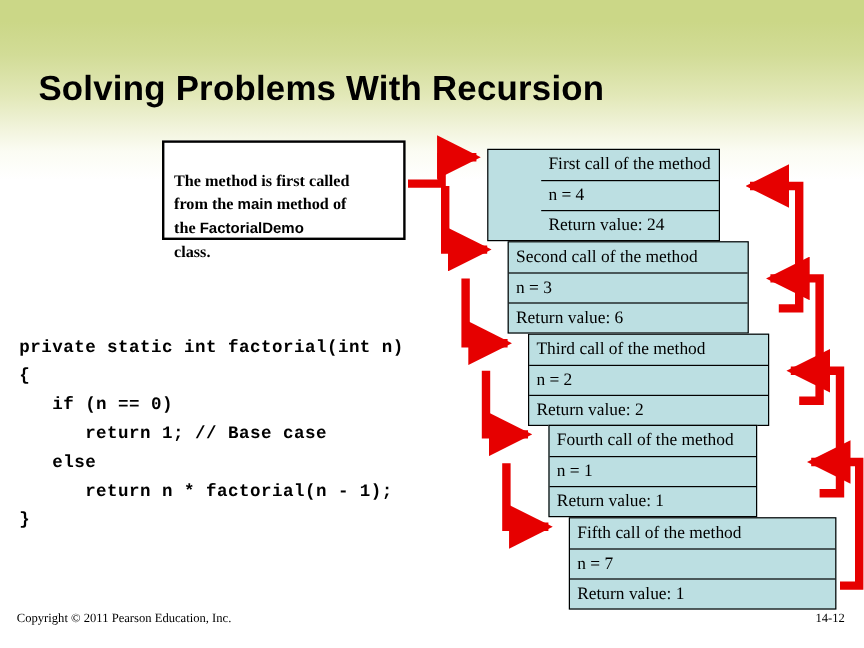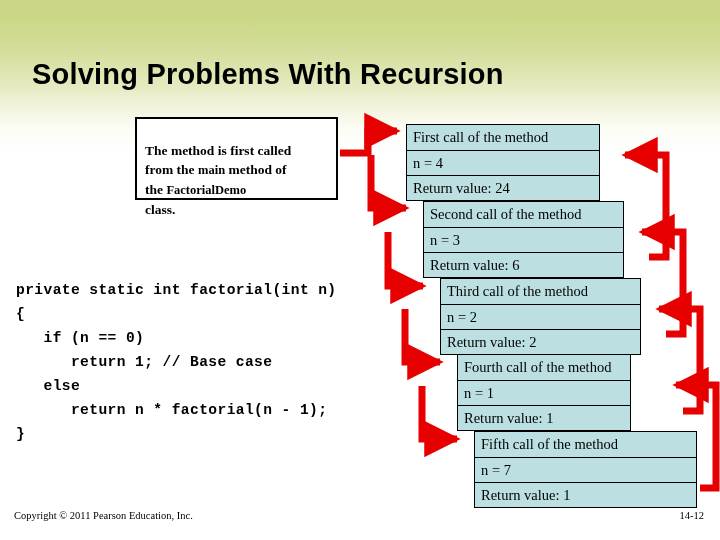--- a/index.html
+++ b/index.html
@@ -57,21 +57,21 @@
   }
   .note-line {
     font-family: "Liberation Serif", serif;
     font-size: 13.5px;
     font-weight: 700;
     color: #000000;
     line-height: 19px;
     white-space: nowrap;
   }
   .note-mono {
-    font-family: Liberation Serif, serif;
+    font-family: Liberation Sans, sans-serif;
     font-size: 12.5px;
     font-weight: 700;
   }
 
   
   #code-block {
     position: absolute;
     left: 16px;
     top: 263px;
     font-family: "Liberation Mono", monospace;
@@ -182,21 +182,21 @@
   </div>
 
   <pre id="code-block">private static int factorial(int n)
 {
    if (n == 0)
       return 1; // Base case
    else
       return n * factorial(n - 1);
 }</pre>
 
-  <div class="call-box" style="left:406px; top:124px; width:194px;">
+  <div class="call-box" style="left:406px; top:124px; width:194px;padding-left:44px;">
     <div class="call-row">First call of the method</div>
     <div class="call-row rule">n = 4</div>
     <div class="call-row rule">Return value: 24</div>
   </div>
 
   <div class="call-box" style="left:423px; top:201px; width:201px;">
     <div class="call-row">Second call of the method</div>
     <div class="call-row rule">n = 3</div>
     <div class="call-row rule">Return value: 6</div>
   </div>

